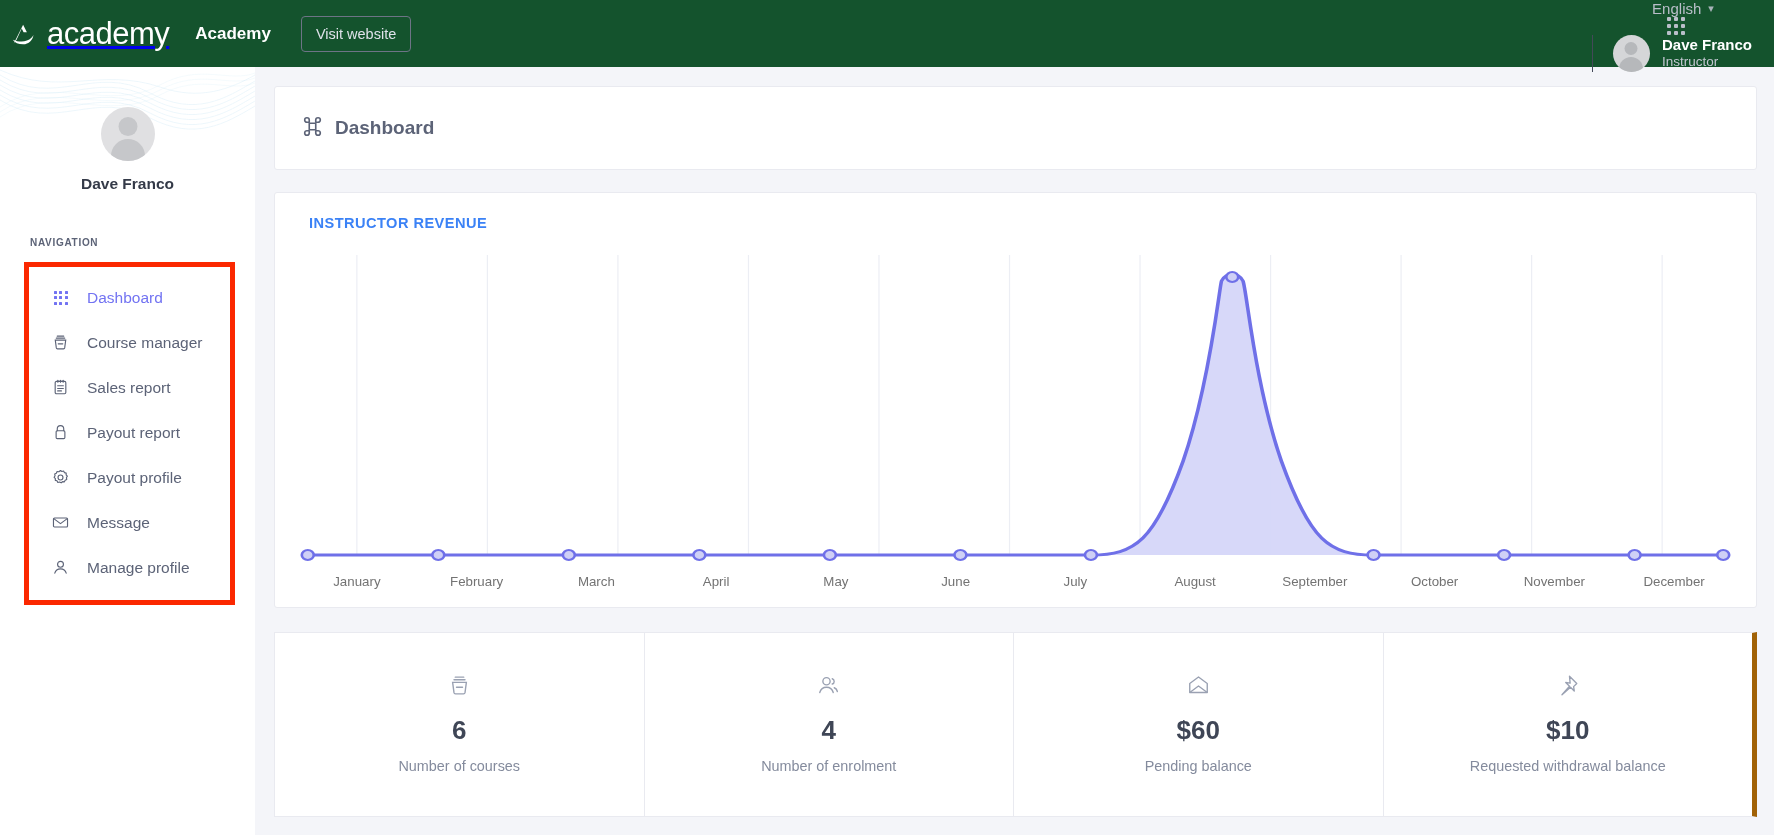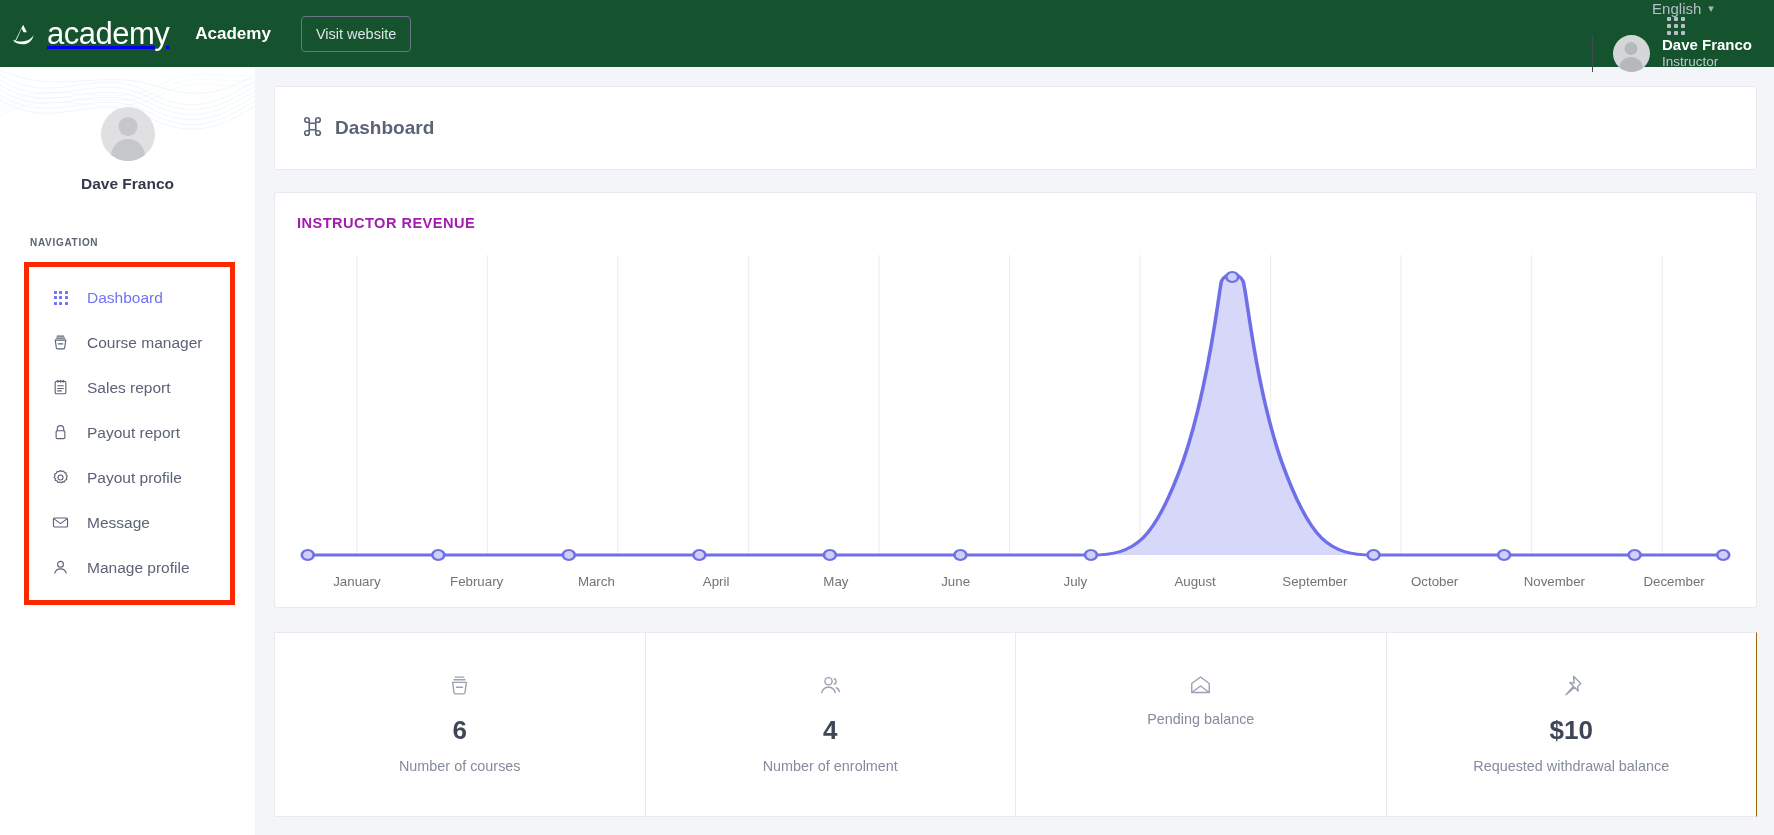--- a/index.html
+++ b/index.html
@@ -187,21 +187,21 @@
     margin-bottom: 22px;
   }
   .page-head-title {
     font-size: 19px; font-weight: bold; color: #5c6377;
   }
   .cmd-ico { color: #5c6377; display:block; }
 
   .chart-card { padding: 22px 22px 12px 22px; margin-bottom: 24px; }
   .chart-title {
     font-size: 14.6px; font-weight: bold; letter-spacing: .45px;
-    color: #a21caf; margin-left: 0;
+    color: #3b82f6; margin-left: 12px;
   }
   .chart-area { margin-top: 24px; }
   .chart-svg { display:block; width: 100%; height: 315px; }
   .chart-labels {
     display: flex; margin-top: 4px;
     padding: 0 0 6px 0;
   }
   .chart-labels span {
     flex: 1; text-align: center;
     font-size: 13.3px; color: #737373;
@@ -209,21 +209,21 @@
 
   .stats-row { display: flex; }
   .stat-card {
     flex: 1;
     background: #fff;
     border: 1px solid #e9eaf0;
     border-right: none;
     text-align: center;
     padding: 38px 10px 42px 10px;
   }
-  .stat-card:last-child { border-right: 1px solid #a16207; }
+  .stat-card:last-child { border-right: 5px solid #a16207; }
   .stat-ico { height: 28px; display:flex; align-items:center; justify-content:center; color:#9aa1b2;}
   .stat-value {
     margin-top: 16px;
     font-size: 26px; font-weight: bold; color: #3f4656;
   }
   .stat-label {
     margin-top: 12px;
     font-size: 14.4px; color: #848b9d;
   }
 </style>
@@ -498,20 +498,21 @@
         <div class="stat-label">Number of enrolment</div>
       </div>
 
       <div class="stat-card">
         <div class="stat-ico">
           <svg width="25" height="25" viewBox="0 0 20 20" fill="none" stroke="#9aa1b2" stroke-width="1.1" stroke-linejoin="round">
             <path d="M3 15.6 V8.4 L10 3.2 L17 8.4 V15.6 Z"></path>
             <path d="M3 15.6 L10 10.4 L17 15.6"></path>
           </svg>
         </div>
+        <div class="stat-value">$60</div>
         <div class="stat-label">Pending balance</div>
       </div>
 
       <div class="stat-card">
         <div class="stat-ico">
           <svg width="25" height="25" viewBox="0 0 20 20" fill="none" stroke="#9aa1b2" stroke-width="1.1" stroke-linejoin="round" stroke-linecap="round">
             <path d="M11.6 2.6 L17.4 8.4 L14.9 10.9 L15.4 14.4 L12.4 11.4 L5.6 17.4 L11.6 10.6 L8.6 7.6 L12.1 8.1 Z"></path>
           </svg>
         </div>
         <div class="stat-value">$10</div>

